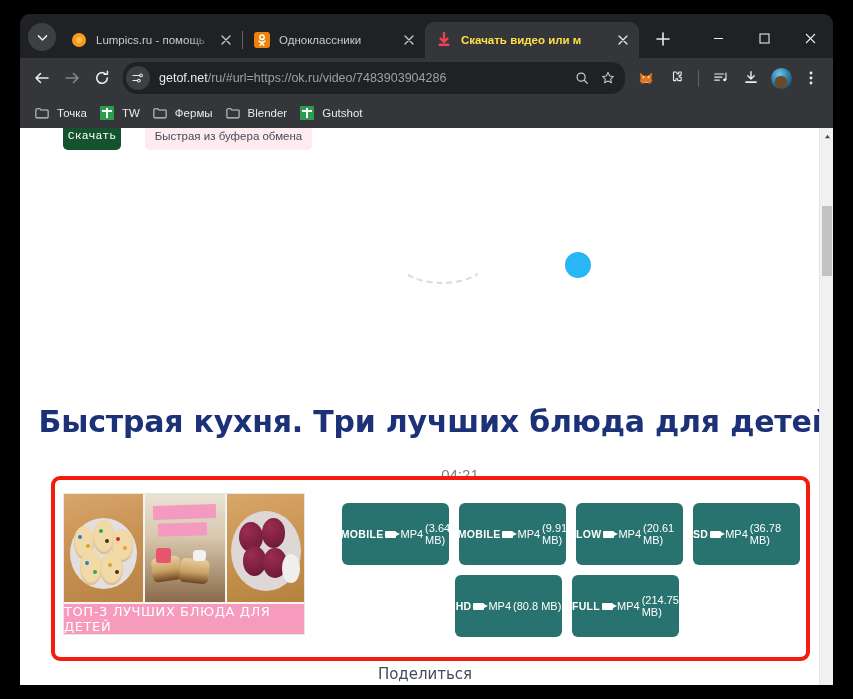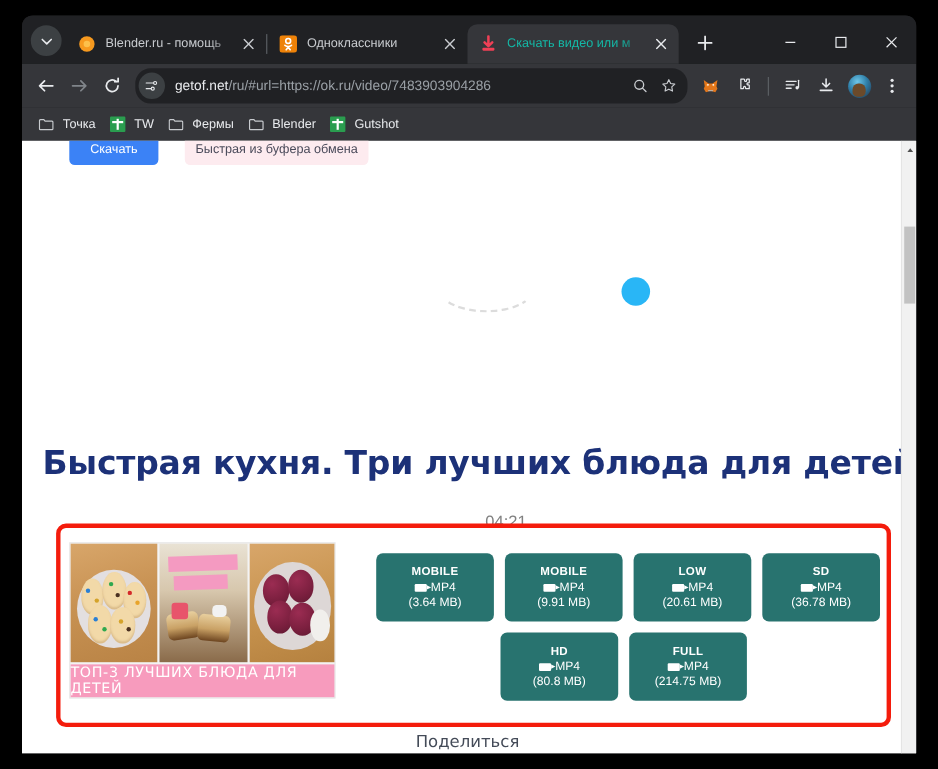--- a/index.html
+++ b/index.html
@@ -48,21 +48,21 @@
     position: relative;
     height: 36px;
     display: flex;
     align-items: center;
     border-radius: 9px 9px 0 0;
     padding: 0 6px 0 11px;
     flex: 0 0 auto;
     color: #c8cbcf;
   }
   .tab.inactive { width: 182px; background: transparent; }
-  .tab.active { width: 192px; background: #35363a; color: #14b8a6; }
+  .tab.active { width: 214px; background: #35363a; color: #fde047; font-weight: bold; }
   .tab-fav {
     width: 16px; height: 16px;
     flex: 0 0 auto;
     margin-right: 9px;
     display: flex; align-items: center; justify-content: center;
   }
   .tab-title {
     font-size: 11.5px;
     white-space: nowrap;
     overflow: hidden;
@@ -235,26 +235,26 @@
   }
 
   
   .topbtn-row {
     position: absolute;
     left: 43px; top: -7px;
     display: flex;
     gap: 24px;
   }
   .btn-download {
-    width: 81px; height: 29px;
-    background: #3b82f6;
+    width: 58px; height: 29px;
+    background: #14532d;
     border-radius: 5px;
     color: #fff;
     font-size: 11.5px;
-    display: flex; align-items: center; justify-content: center;
+    display: flex; align-items: center; justify-content: center; font-family: Liberation Mono, monospace;
   }
   .btn-paste {
     width: 167px; height: 29px;
     background: #fdebef;
     border-radius: 5px;
     color: #4a4a5a;
     font-size: 11.5px;
     display: flex; align-items: center; justify-content: center;
   }
 
@@ -393,21 +393,21 @@
     display: flex;
     flex-wrap: wrap;
     gap: 10px;
   }
   .fbtn {
     width: 107px; height: 62px;
     background: #28736f;
     border-radius: 6px;
     color: #ffffff;
     display: flex;
-    flex-direction: column;
+    flex-direction: row;
     align-items: center;
     justify-content: center;
     gap: 2px;
   }
   .fbtn .q { font-size: 10.5px; font-weight: bold; letter-spacing: .3px; }
   .fbtn .f { font-size: 11px; display: flex; align-items: center; gap: 4px; }
   .fbtn .s { font-size: 11px; }
   .camicon {
     display: inline-block;
     width: 11px; height: 7px;
@@ -483,21 +483,21 @@
       </svg>
     </div>
 
     <div class="tab inactive">
       <span class="tab-fav">
         <svg viewBox="0 0 16 16">
               <circle cx="8" cy="8" r="7" fill="#f79a1f"></circle>
               <circle cx="8" cy="8" r="3" fill="#fdc04b"></circle>
             </svg>
       </span>
-      <span class="tab-title">Blender.ru - помощь</span>
+      <span class="tab-title">Lumpics.ru - помощь</span>
       <span class="tab-close">
         <svg viewBox="0 0 10 10">
               <path d="M1 1l8 8M9 1l-8 8" stroke="#c8cbcf" stroke-width="1.3" stroke-linecap="round"></path>
             </svg>
       </span>
     </div>
 
     <div class="tab-sep"></div>
 
     <div class="tab inactive">

